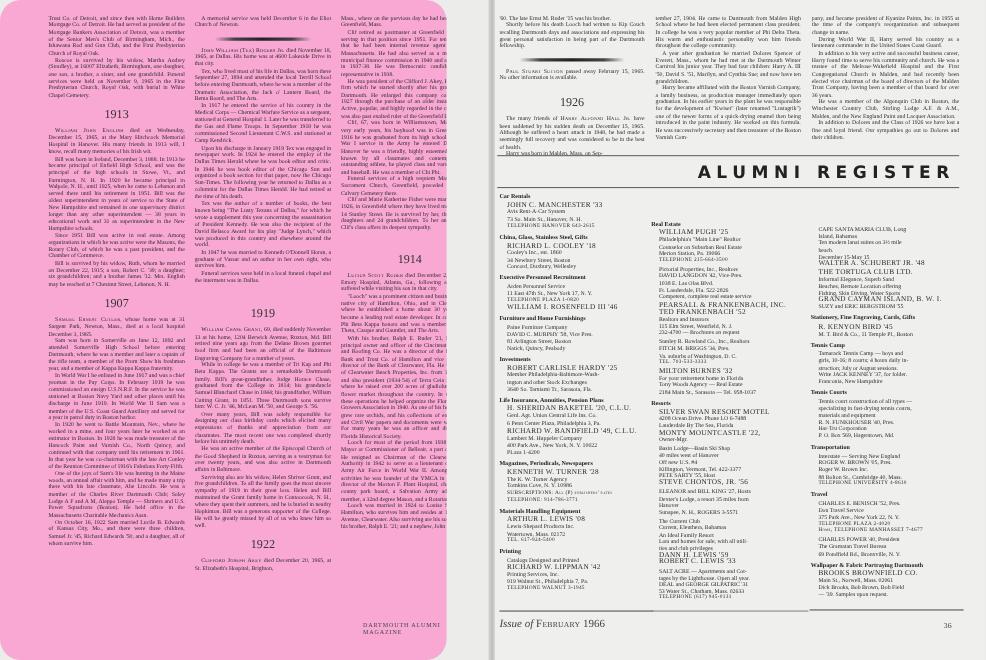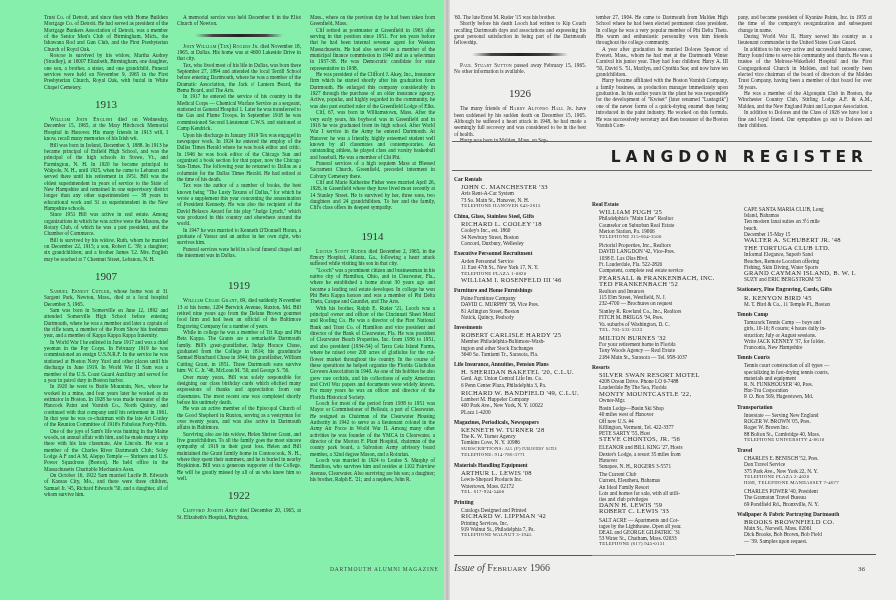--- a/index.html
+++ b/index.html
@@ -1,18 +1,18 @@
 <!DOCTYPE html>
 <html><head>
 <meta charset="utf-8">
 <style>
   html, body { margin:0; padding:0; }
   body { width:896px; height:600px; overflow:hidden; background:#ececea; font-family:"Liberation Serif", "DejaVu Serif", serif; color:#2a2a2a; position:relative; }
   .page { position:absolute; top:0; height:600px; overflow:hidden; }
-  .left-page { left:0; width:446px; background:#86efac; }
+  .left-page { left:0; width:406px; background:#f9a8d4;border-radius:19px; }
   .right-page { left:450px; width:446px; background:#efefed; }
   .gutter { position:absolute; left:444px; top:0; width:8px; height:600px; background:linear-gradient(90deg,#d8d8d4,#bdbdb8 45%,#cfcfcb 60%,#ececea); }
   .col { position:absolute; font-size:5.25px; line-height:6.35px; text-align:justify; }
   .col p { margin:0; text-indent:6px; }
   .col p.noind { text-indent:0; }
   .year { text-align:center; font-size:11px; line-height:14px; margin:7px 0 5px 0; color:#333; }
   .sc { font-variant:small-caps; letter-spacing:0.2px; }
   .divider { height:3px; margin:7px 18px 6px 18px; background:linear-gradient(90deg,rgba(0,0,0,0),#444 20%,#222 50%,#444 80%,rgba(0,0,0,0)); border-radius:2px; }
   .folio { position:absolute; font-size:7px; color:#444; }
   .running { position:absolute; font-size:5.5px; letter-spacing:0.8px; color:#444; }
@@ -111,21 +111,21 @@
   <div class="col" style="left:288px; top:14px; width:134px;">
     <p class="noind">pany, and became president of Kyanize Paints, Inc. in 1955 at the time of the company's reorganization and subsequent change in name.</p>
     <p>During World War II, Harry served his country as a lieutenant commander in the United States Coast Guard.</p>
     <p>In addition to his very active and successful business career, Harry found time to serve his community and church. He was a trustee of the Melrose-Wakefield Hospital and the First Congregational Church in Malden, and had recently been elected vice chairman of the board of directors of the Malden Trust Company, having been a member of that board for over 36 years.</p>
     <p>He was a member of the Algonquin Club in Boston, the Winchester Country Club, Stirling Lodge A.F. &amp; A.M., Malden, and the New England Paint and Lacquer Association.</p>
     <p>In addition to Dolores and the Class of 1926 we have lost a fine and loyal friend. Our sympathies go out to Dolores and their children.</p>
   </div>
 </div>
 
 <div class="reg-rule" style="top:141px; left:452px; width:420px;"></div>
-<div class="reg-title">LANGDON REGISTER</div>
+<div class="reg-title">ALUMNI REGISTER</div>
 <div class="reg-rule" style="top:170px; left:452px; width:420px;"></div>
 
 <div class="reg-col" id="reg-col1" style="left:454px; top:172px; width:136px;">
     <div class="cat">Car Rentals</div>
     <div class="entry">
       <div class="big">JOHN C. MANCHESTER '33</div>
       <div>Avis Rent-A-Car System</div>
       <div>73 So. Main St., Hanover, N. H.</div>
       <div class="tel">TELEPHONE HANOVER 643-2615</div>
     </div>

